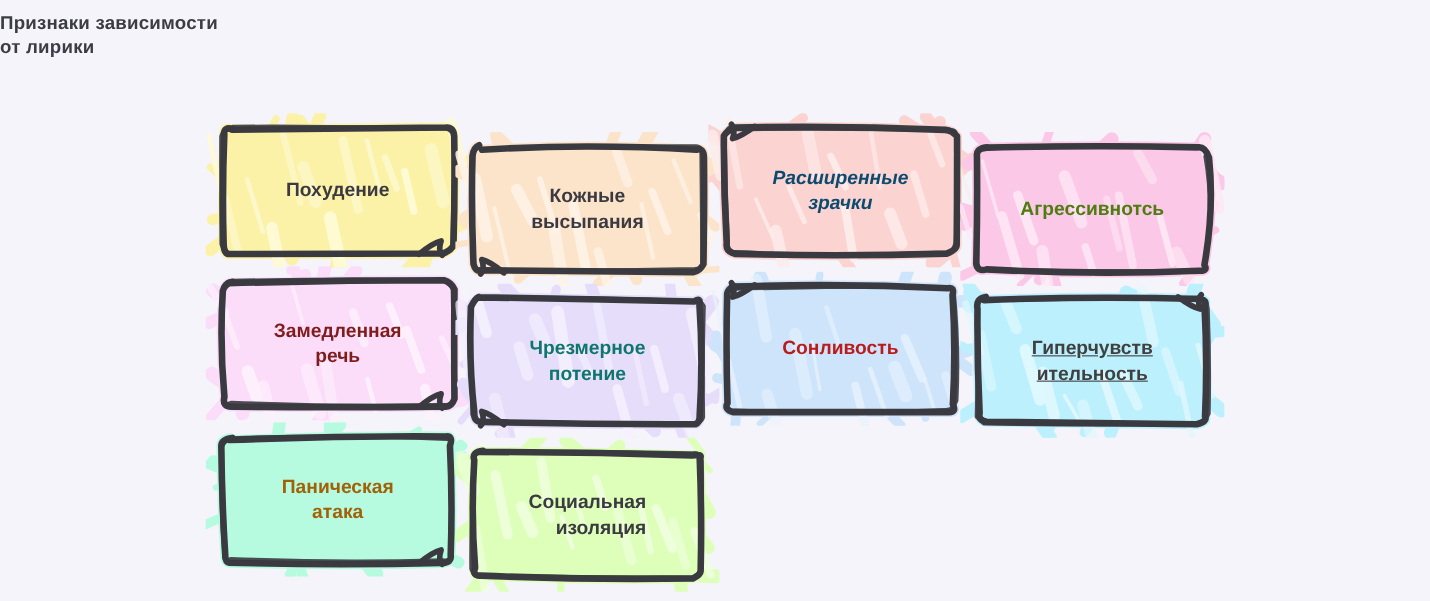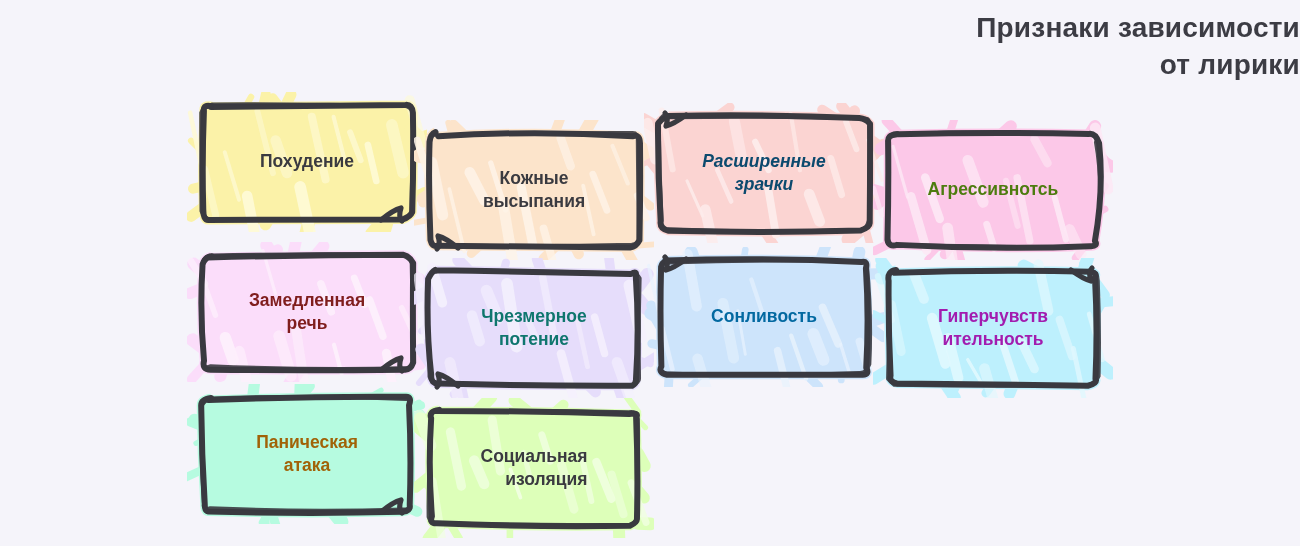--- a/index.html
+++ b/index.html
@@ -5,22 +5,22 @@
   html,body{margin:0;padding:0;}
   body{
     width:1300px;height:546px;
     background:#f5f4fa;
     font-family:"Liberation Sans","DejaVu Sans",sans-serif;
     overflow:hidden;
     position:relative;
   }
   #page-title{
     position:absolute;left:0;top:10px;width:1300px;
-    text-align:right;
-    font-size:28px;font-weight:bold;color:#3c3c44;
+    text-align:left;
+    font-size:17px;font-weight:bold;color:#3c3c44;
     line-height:1.32;
     letter-spacing:.2px;
     white-space:pre-line;
   }
   #board{position:absolute;left:0;top:0;width:1300px;height:546px;}
   .card{position:absolute;}
   .card svg{position:absolute;left:0;top:0;overflow:visible;}
   .card-label{
     position:absolute;left:0;top:0;width:100%;height:100%;
     display:flex;align-items:center;justify-content:center;
@@ -32,21 +32,21 @@
     padding:0 10px;box-sizing:border-box;
   }
 </style>
 </head>
 <body style="background: rgb(245, 244, 250);">
 
 <div id="page-title" style="color: rgb(60, 60, 68);">Признаки зависимости
 от лирики</div>
 
 <div id="board">
-    <div class="card" style="left: 203px; top: 106px; width: 208px; height: 112px;">
+    <div class="card" style="left: 203px; top: 117px; width: 208px; height: 112px;">
       <svg width="260" height="164" viewBox="-26 -26 260 164" style="left: -26px; top: -26px;">
         <defs>
           <clipPath id="clip-pohudenie">
             <rect x="-16" y="-14" width="240" height="140"></rect>
           </clipPath>
         </defs>
         <g clip-path="url(#clip-pohudenie)">
           <path d="M 7.9874804254621266 0.8938914270140231 Q 104 -0.333750402741134 202.5495763941668 -1.1138004310429097 Q 209.17621738137677 -1.724564746208489 209.9045163954608 6.791853492334485 Q 210.7730271392502 56 209.23765950147063 106.02038447326049 Q 207.30405300110579 110.66036468790844 199.5708398779854 113.48660275815055 Q 104 113.3947096209973 5.370589627418667 113.9382781373337 Q 0.25524444272741675 114.19472993388771 0.28190353782847527 103.52500302325934 Q -1.1040101637132467 56 0.9209442887455226 4.830923221353441 Q 0.11372241768985987 -1.9539957054890693 8.937019887566567 0.26705081956461074" fill="#fbf2a8" stroke="#fbf2a8" stroke-width="9" stroke-linejoin="round"></path>
           <path d="M 75.83182994276285 0 l -6.214167119003832 -8.043071692809463" stroke="#fbf2a8" stroke-width="9.6" stroke-linecap="round" fill="none"></path>
           <path d="M 208 84.49255732446909 l 9.473584807477891 3.6971265599131584" stroke="#fbf2a8" stroke-width="5.1" stroke-linecap="round" fill="none"></path>
@@ -376,21 +376,21 @@
           <path d="M 162.61946367379278 46.40237633930519 l 15.612548022065312 36.46202130243182" stroke="#e8f2fd" stroke-width="7.7" stroke-linecap="round" opacity="0.76" fill="none"></path>
           <path d="M 180.69004446500912 83.41226981393993 l 8.617552961455658 28.115855153184384" stroke="#e8f2fd" stroke-width="3.4" stroke-linecap="round" opacity="0.71" fill="none"></path>
           <path d="M 199.63086526095867 80.60727578913793 l 8.284307700581849 27.846764502115548" stroke="#e8f2fd" stroke-width="8.1" stroke-linecap="round" opacity="0.63" fill="none"></path>
         </g>
         <g>
           <path d="M 5.409810924716294 -0.4318375305272639 Q 104 -3.7268018133938314 201.65025971354916 0.9883945075795055 Q 208.00642785681413 -0.43293740265071395 205.90855190092697 7.191589557565749 Q 209.04700620835646 56 206.24766363352538 106.74829289959743 Q 209.87740150298924 113.57546223280951 202.71176633648574 113.69993801275268 Q 104 113.25937623847275 6.372042950894683 113.63153705373406 Q -1.946934226434678 111.14544289838523 1.3791337500326337 105.44397214986384 Q -0.2185488126240669 56 1.076366005279124 5.7636363140307365 Q 1.9743110924959184 1.6099358488805593 6.107556993328035 0.14301842777058482" fill="none" stroke="#3a3a40" stroke-width="6" stroke-linecap="round" stroke-linejoin="round"></path>
           <path d="M 8.989460528735071 1.825291825272143 Q 104 -1.085839805845171 201.33587464690208 -0.014666227530688048 Q 207.93631856199355 2.0931013765744866 207.40754172764719 5.232911011669785 Q 212.04039872903377 56 209.73314401349052 103.17775440141558 Q 206.48371535958722 112.14761600177735 198.96405752552673 111.49137646444142 Q 104 116.14817343289033 7.522080850042403 112.06561591094359 Q -0.8371375277638436 112.69529796885327 1.0903045615181328 103.63896005032584 Q -0.7835322994738816 56 1.5379173175431788 7.461682640202343 Q 1.3353818862698974 -1.2270575188100339 6.9222018090076745 0.4048375798389316" fill="none" stroke="#3a3a40" stroke-width="3.2" stroke-linecap="round" stroke-linejoin="round" opacity="0.9"></path>
           <path d="M 26 -2 q -12 9 -20 11 q 3 -9 -1 -13" fill="none" stroke="#3a3a40" stroke-width="5.2" stroke-linecap="round" stroke-linejoin="round"></path>
         </g>
       </svg>
-      <div class="card-label" style="color: #0369a1;">Сонливость</div>
+      <div class="card-label" style="color: #b91c1c;">Сонливость</div>
     </div>
     <div class="card" style="left: 889px; top: 272px; width: 208px; height: 112px;">
       <svg width="260" height="164" viewBox="-26 -26 260 164" style="left: -26px; top: -26px;">
         <defs>
           <clipPath id="clip-giperchuvstvitelnost">
             <rect x="-16" y="-14" width="240" height="140"></rect>
           </clipPath>
         </defs>
         <g clip-path="url(#clip-giperchuvstvitelnost)">
           <path d="M 5.713532674591988 0.8138743098825217 Q 104 -2.8256437151692806 202.23370693344623 -0.12790633598342538 Q 208.544796269387 1.2490004879422487 205.975891151838 5.058212235104293 Q 208.7593360532075 56 206.48266432220117 106.8696109706536 Q 208.83962625330315 111.12797849029303 198.83525407956913 113.7354938885197 Q 104 112.50348734138534 8.005618504807353 111.3804135398008 Q -0.11396400462836027 109.90389505913481 1.56200545206666 103.56380033763125 Q -0.8043052541092037 56 -0.36439704196527606 8.852421829476953 Q -2.1155907950364057 -0.7294088920578361 7.102646510954946 -2.0776536375284196" fill="#bdf0fd" stroke="#bdf0fd" stroke-width="9" stroke-linejoin="round"></path>
@@ -425,21 +425,21 @@
           <path d="M 170.57490448514 47.6373582277447 l 12.320286431582645 36.55230338079855" stroke="#e0f8fe" stroke-width="7.9" stroke-linecap="round" opacity="0.68" fill="none"></path>
           <path d="M 184.33015761896968 76.49678947171196 l 12.684140386991203 59.846995019353926" stroke="#e0f8fe" stroke-width="5.0" stroke-linecap="round" opacity="0.80" fill="none"></path>
           <path d="M 200.11363143054768 42.00668839644641 l 13.513307122280821 45.78400569083169" stroke="#e0f8fe" stroke-width="4.7" stroke-linecap="round" opacity="0.83" fill="none"></path>
         </g>
         <g>
           <path d="M 5.713532674591988 0.8138743098825217 Q 104 -2.8256437151692806 202.23370693344623 -0.12790633598342538 Q 208.544796269387 1.2490004879422487 205.975891151838 5.058212235104293 Q 208.7593360532075 56 206.48266432220117 106.8696109706536 Q 208.83962625330315 111.12797849029303 198.83525407956913 113.7354938885197 Q 104 112.50348734138534 8.005618504807353 111.3804135398008 Q -0.11396400462836027 109.90389505913481 1.56200545206666 103.56380033763125 Q -0.8043052541092037 56 -0.36439704196527606 8.852421829476953 Q -2.1155907950364057 -0.7294088920578361 7.102646510954946 -2.0776536375284196" fill="none" stroke="#3a3a40" stroke-width="6" stroke-linecap="round" stroke-linejoin="round"></path>
           <path d="M 9.042322679795324 0.9972853935323657 Q 104 -0.09163145869970313 201.98490695701912 -1.5086686680093409 Q 208.72408083258196 -0.7134474206715823 209.1708057151176 8.621655209548772 Q 211.07637324919924 56 210.0213224478066 104.1861343559809 Q 207.7275881929323 109.9755397300236 199.30781660117208 113.46676505291835 Q 104 115.0384079882875 5.195403345581144 113.19250253438949 Q 1.3197537560947241 110.15956265088171 -1.3398420450277628 107.05869924388826 Q 0.1976321847178042 56 -0.04903351645916701 6.124714885558933 Q -0.5164159364998341 -2.1980033057741823 7.386155310086906 1.0062214876525104" fill="none" stroke="#3a3a40" stroke-width="3.2" stroke-linecap="round" stroke-linejoin="round" opacity="0.9"></path>
           <path d="M 182 -2 q 12 9 20 11 q -3 -9 1 -13" fill="none" stroke="#3a3a40" stroke-width="5.2" stroke-linecap="round" stroke-linejoin="round"></path>
         </g>
       </svg>
-      <div class="card-label" style="color: #a21caf;">Гиперчувств
+      <div class="card-label" style="color: #404040; text-decoration: underline;">Гиперчувств
 ительность</div>
     </div>
     <div class="card" style="left: 203px; top: 398px; width: 208px; height: 112px;">
       <svg width="260" height="164" viewBox="-26 -26 260 164" style="left: -26px; top: -26px;">
         <defs>
           <clipPath id="clip-panicheskaya-ataka">
             <rect x="-16" y="-14" width="240" height="140"></rect>
           </clipPath>
         </defs>
         <g clip-path="url(#clip-panicheskaya-ataka)">

